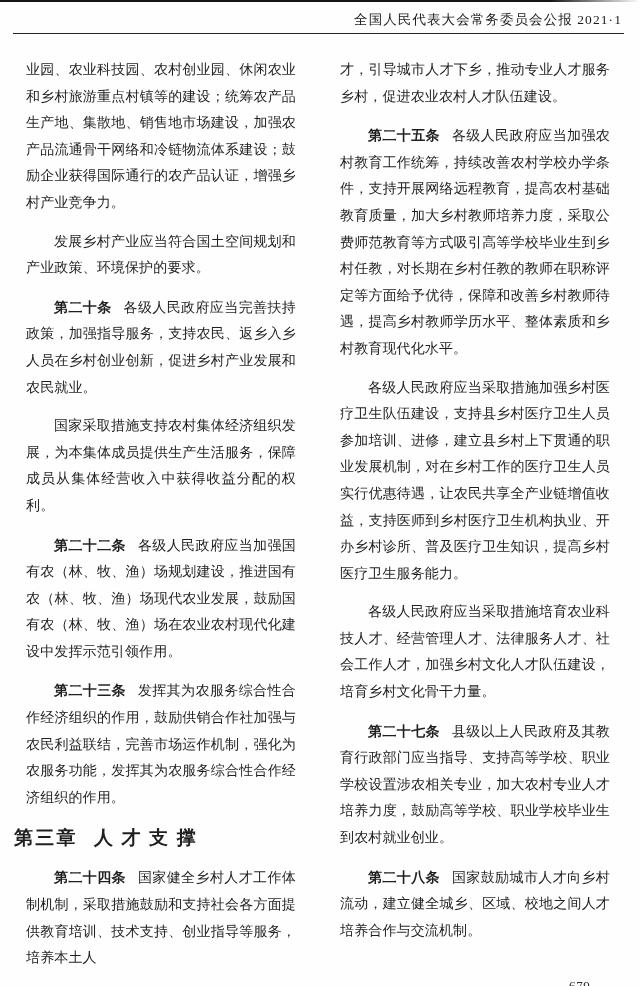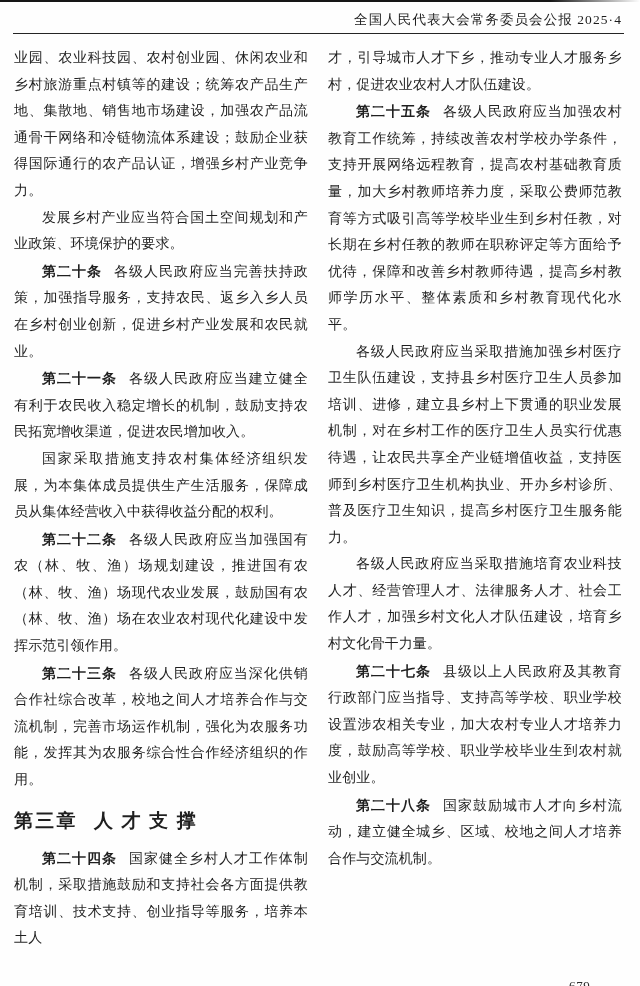--- a/index.html
+++ b/index.html
@@ -37,21 +37,21 @@
   .body-columns {
     display: flex;
     gap: 20px;
     margin: 11px 18px 0 14px;
   }
   .column {
     width: 294px;
     flex: 0 0 294px;
   }
   .para {
-    margin: 0;
+    margin: 12px;
     font-size: 14px;
     line-height: 26.6px;
     text-align: justify;
     text-justify: inter-ideograph;
     word-break: break-all;
     text-indent: 2em;
     letter-spacing: 0.01em;
   }
   .para.no-indent { text-indent: 0; }
   .term {
@@ -80,33 +80,32 @@
   .footer .dash { color: #555; }
   .footer .page-num { margin: 0 11px; color: #2a2a2a; }
 </style>
 </head>
 <body>
 
 <div class="page">
   <div class="scan-edge"></div>
 
   <div class="header">
-    <span>全国人民代表大会常务委员会公报 2025·4</span>
+    <span>全国人民代表大会常务委员会公报 2021·1</span>
   </div>
   <hr class="header-rule">
 
   <div class="body-columns">
     <div class="column">
         <p class="para no-indent"><span>业园、农业科技园、农村创业园、休闲农业和乡村旅游重点村镇等的建设；统筹农产品生产地、集散地、销售地市场建设，加强农产品流通骨干网络和冷链物流体系建设；鼓励企业获得国际通行的农产品认证，增强乡村产业竞争力。</span></p>
         <p class="para"><span>发展乡村产业应当符合国土空间规划和产业政策、环境保护的要求。</span></p>
         <p class="para"><span class="term">第二十条</span><span>各级人民政府应当完善扶持政策，加强指导服务，支持农民、返乡入乡人员在乡村创业创新，促进乡村产业发展和农民就业。</span></p>
-        <p class="para"><span class="term">第二十一条</span><span>各级人民政府应当建立健全有利于农民收入稳定增长的机制，鼓励支持农民拓宽增收渠道，促进农民增加收入。</span></p>
         <p class="para"><span>国家采取措施支持农村集体经济组织发展，为本集体成员提供生产生活服务，保障成员从集体经营收入中获得收益分配的权利。</span></p>
         <p class="para"><span class="term">第二十二条</span><span>各级人民政府应当加强国有农（林、牧、渔）场规划建设，推进国有农（林、牧、渔）场现代农业发展，鼓励国有农（林、牧、渔）场在农业农村现代化建设中发挥示范引领作用。</span></p>
-        <p class="para"><span class="term">第二十三条</span><span>各级人民政府应当深化供销合作社综合改革，校地之间人才培养合作与交流机制，完善市场运作机制，强化为农服务功能，发挥其为农服务综合性合作经济组织的作用。</span></p>
+        <p class="para"><span class="term">第二十三条</span><span>发挥其为农服务综合性合作经济组织的作用，鼓励供销合作社加强与农民利益联结，完善市场运作机制，强化为农服务功能，发挥其为农服务综合性合作经济组织的作用。</span></p>
         <h2 class="chapter"><span class="chapter-label">第三章</span><span class="chapter-title">人才支撑</span></h2>
         <p class="para"><span class="term">第二十四条</span><span>国家健全乡村人才工作体制机制，采取措施鼓励和支持社会各方面提供教育培训、技术支持、创业指导等服务，培养本土人</span></p>
       </div>
     <div class="column">
         <p class="para no-indent"><span>才，引导城市人才下乡，推动专业人才服务乡村，促进农业农村人才队伍建设。</span></p>
         <p class="para"><span class="term">第二十五条</span><span>各级人民政府应当加强农村教育工作统筹，持续改善农村学校办学条件，支持开展网络远程教育，提高农村基础教育质量，加大乡村教师培养力度，采取公费师范教育等方式吸引高等学校毕业生到乡村任教，对长期在乡村任教的教师在职称评定等方面给予优待，保障和改善乡村教师待遇，提高乡村教师学历水平、整体素质和乡村教育现代化水平。</span></p>
         <p class="para"><span>各级人民政府应当采取措施加强乡村医疗卫生队伍建设，支持县乡村医疗卫生人员参加培训、进修，建立县乡村上下贯通的职业发展机制，对在乡村工作的医疗卫生人员实行优惠待遇，让农民共享全产业链增值收益，支持医师到乡村医疗卫生机构执业、开办乡村诊所、普及医疗卫生知识，提高乡村医疗卫生服务能力。</span></p>
         <p class="para"><span>各级人民政府应当采取措施培育农业科技人才、经营管理人才、法律服务人才、社会工作人才，加强乡村文化人才队伍建设，培育乡村文化骨干力量。</span></p>
         <p class="para"><span class="term">第二十七条</span><span>县级以上人民政府及其教育行政部门应当指导、支持高等学校、职业学校设置涉农相关专业，加大农村专业人才培养力度，鼓励高等学校、职业学校毕业生到农村就业创业。</span></p>
         <p class="para"><span class="term">第二十八条</span><span>国家鼓励城市人才向乡村流动，建立健全城乡、区域、校地之间人才培养合作与交流机制。</span></p>

